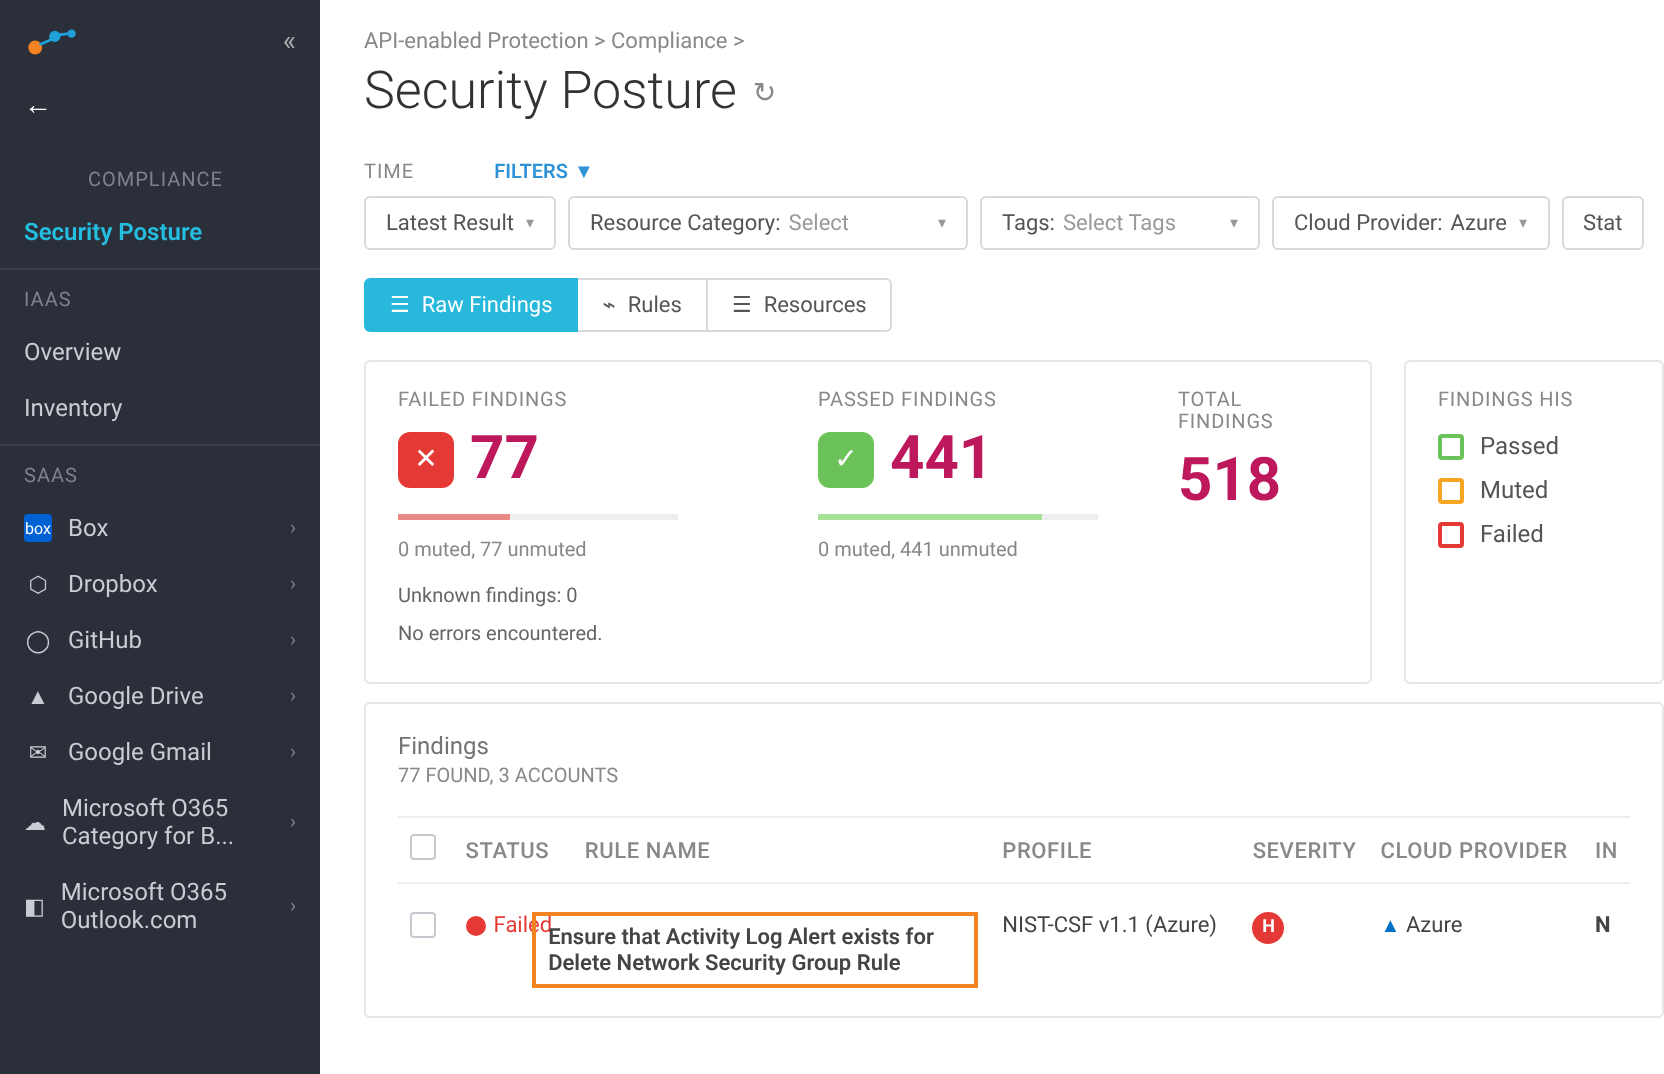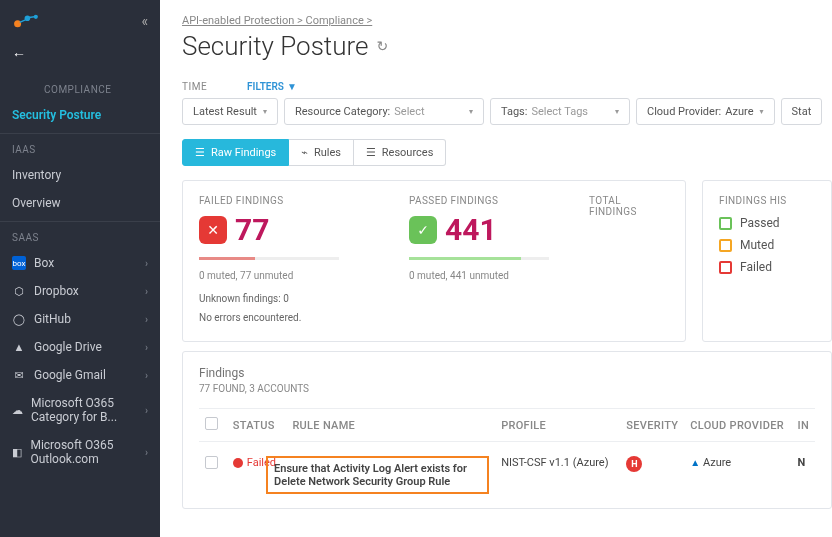--- a/index.html
+++ b/index.html
@@ -14,21 +14,21 @@
 .sb-back-title { font-weight: 700; font-size: 14px; line-height: 1.2; }
 .sb-group-label { padding: 10px 12px 6px; color: #7d828d; font-size: 10px; letter-spacing: 0.5px; text-transform: uppercase; border-top: 1px solid #3a3f4a; margin-top: 4px; }
 .sb-group-label.first { border-top: none; margin-top: 0; padding-left: 44px; }
 .sb-item { display: flex; align-items: center; justify-content: space-between; padding: 7px 12px; cursor: pointer; color: #c9ccd3; }
 .sb-item.active { color: #24bfe0; font-weight: 600; }
 .sb-item .label { display: flex; align-items: center; gap: 8px; }
 .sb-item .chev { color: #7d828d; font-size: 10px; }
 .sb-icon { width: 14px; height: 14px; display: inline-flex; align-items: center; justify-content: center; font-size: 11px; }
 .sb-icon.box { background: #0061d5; color: #fff; font-size: 8px; padding: 0 2px; border-radius: 2px; }
 .main { flex: 1; padding: 14px 0 0 22px; overflow: hidden; }
-.breadcrumb { font-size: 11px; color: #888; text-decoration: underline; }
+.breadcrumb { font-size: 11px; color: #888; }
 .page-title { font-size: 26px; font-weight: 300; color: #333; margin: 4px 0 20px; display: flex; align-items: center; gap: 8px; }
 .refresh-icon { font-size: 14px; color: #888; cursor: pointer; }
 .filter-row { display: flex; align-items: flex-end; gap: 40px; font-size: 10px; color: #888; margin-bottom: 6px; }
 .filter-label { letter-spacing: 0.5px; }
 .filters-lbl { color: #2f93d6; font-weight: 600; display: flex; align-items: center; gap: 3px; }
 .controls { display: flex; gap: 6px; margin-bottom: 14px; flex-wrap: nowrap; }
 .dropdown { border: 1px solid #d6d9de; background: #fff; padding: 6px 10px; font-size: 11px; color: #555; border-radius: 3px; display: flex; align-items: center; gap: 4px; cursor: pointer; white-space: nowrap; }
 .dropdown .muted { color: #999; }
 .dropdown .caret { color: #999; font-size: 8px; margin-left: 2px; }
 .toggles { display: flex; margin-bottom: 14px; }
@@ -92,24 +92,24 @@
     <span class="arrow">←</span>
   </div>
 
   <div class="sb-group-label first">COMPLIANCE</div>
   <div class="sb-item active">
     <span class="label">Security Posture</span>
   </div>
 
   <div class="sb-group-label">IAAS</div>
   <div class="sb-item">
+    <span class="label">Overview</span>
+  </div>
+  <div class="sb-item">
     <span class="label">Inventory</span>
-  </div>
-  <div class="sb-item">
-    <span class="label">Overview</span>
   </div>
 
   <div class="sb-group-label">SAAS</div>
   <div class="sb-item">
     <span class="label">
         <span class="sb-icon box">box</span>
         <span>Box</span>
       </span>
     <span class="chev">›</span>
   </div>
@@ -233,20 +233,23 @@
           <span class="badge-shield green">✓</span>
           <span class="stat-num">441</span>
         </div>
         <div class="mini-bar green">
             <div class="fill"></div>
           </div>
         <div class="stat-sub">0 muted, 441 unmuted</div>
       </div>
       <div class="stat-col">
         <div class="stat-label">TOTAL FINDINGS</div>
+        <div class="stat-big">
+          <span class="stat-num">518</span>
+        </div>
       </div>
     </div>
     <div class="legend-card">
       <div class="legend-title">FINDINGS HIS</div>
       <div class="legend-item">
           <span class="legend-sw green"></span>
           <span>Passed</span>
         </div>
       <div class="legend-item">
           <span class="legend-sw orange"></span>

